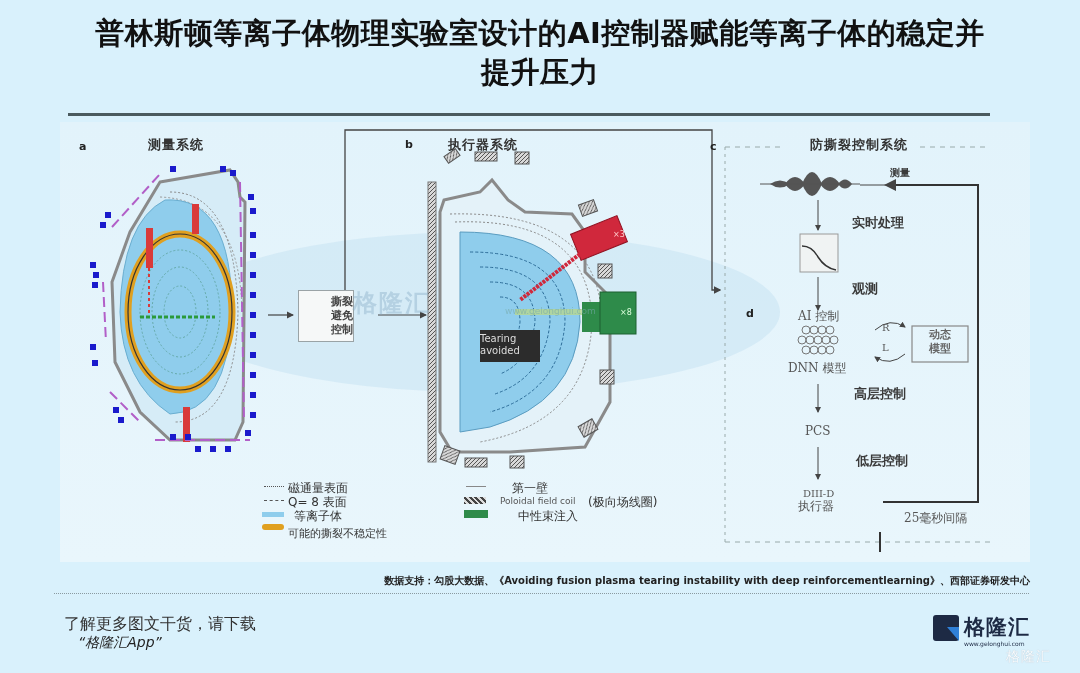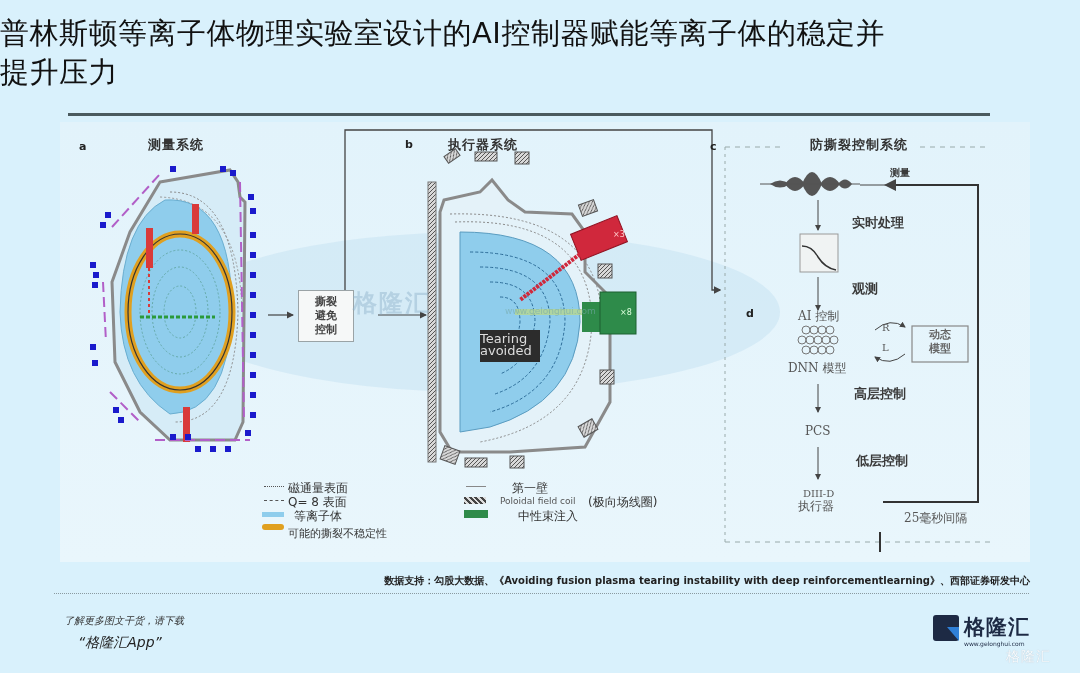--- a/index.html
+++ b/index.html
@@ -5,51 +5,51 @@
   * { box-sizing: border-box; margin: 0; padding: 0; }
   html, body { width: 1080px; height: 673px; overflow: hidden; }
   body {
     background: #d9f1fc;
     font-family: "DejaVu Sans", "Liberation Sans", sans-serif;
     color: #1a1a1a;
     position: relative;
   }
   .title {
     position: absolute; left: 0; top: 14px; width: 1080px;
-    font-weight: normal; font-size: 29px; line-height: 39px;
+    text-align: center; font-weight: bold; font-size: 29px; line-height: 39px;
     color: #111; letter-spacing: 0.5px;
   }
   .title-rule {
     position: absolute; left: 68px; top: 113px; width: 922px; height: 3px;
     background: #4a5a5e;
   }
   .figure {
     position: absolute; left: 60px; top: 122px; width: 970px; height: 440px;
     background: linear-gradient(180deg, #e2f3fb 0%, #e9f6fc 100%);
   }
   .abs { position: absolute; }
   .panel-letter { font-size: 11px; font-weight: bold; color: #222; }
   .panel-title { font-size: 13px; font-weight: bold; color: #333; letter-spacing: 1px; }
   .legend-text { font-size: 12px; color: #333; white-space: nowrap; }
   .legend-text.small { font-size: 9px; color: #555; }
   .lbl-bold { font-size: 13px; font-weight: bold; color: #3a3a3a; white-space: nowrap; filter: blur(0.3px);}
   .lbl-serif { font-family: "DejaVu Serif", "Liberation Serif", serif; font-size: 12px; color: #555; white-space: nowrap; }
   .box {
     position: absolute; background: #f6f8f8; border: 1.5px solid #9aa3a6;
-    font-size: 11px; line-height: 14px; text-align: center; color: #444; font-weight: bold;
+    font-size: 11px; line-height: 14px; text-align: right; color: #444; font-weight: bold;
   }
   .source {
     position: absolute; left: 340px; top: 574px; width: 690px; text-align: right;
     font-size: 10px; font-weight: bold; color: #222; white-space: nowrap;
   }
   .dotted-rule {
     position: absolute; left: 54px; top: 593px; width: 975px; height: 0;
     border-top: 1px dotted #8a9aa0;
   }
-  .footer-small { position: absolute; left: 64px; top: 614px; font-size: 10px; font-style: italic; color: #333; }
+  .footer-small { position: absolute; left: 64px; top: 614px; font-size: 16px; color: #333; }
   .footer-app { position: absolute; left: 78px; top: 634px; font-size: 14px; font-style: italic; color: #222; }
   .logo { position: absolute; left: 933px; top: 613px; width: 100px; height: 34px; }
   .logo-mark { position: absolute; left: 0; top: 2px; width: 26px; height: 26px; background: #1d2a44; border-radius: 3px; }
   .logo-mark::after { content: ""; position: absolute; right: 0; bottom: 0; width: 12px; height: 14px; background: #2f7fd6; clip-path: polygon(0 0,100% 0,100% 100%); }
   .logo-text { position: absolute; left: 31px; top: 0; font-size: 21px; font-weight: bold; color: #1d2a44; letter-spacing: 1px; }
   .logo-url { position: absolute; left: 31px; top: 27px; font-size: 6px; color: #1d2a44; }
   .wm-corner { position: absolute; left: 1006px; top: 648px; font-size: 14px; color: #fff; opacity: 0.85; letter-spacing: 1px; text-shadow: 0 0 1px #9ab; }
   .wm-center { position: absolute; left: 353px; top: 287px; font-size: 24px; color: #8fb3cc; opacity: 0.45; font-weight: bold; letter-spacing: 2px; }
   .wm-url { position: absolute; left: 505px; top: 306px; font-size: 9px; color: #7aa; opacity: 0.6; }
 </style>
@@ -232,21 +232,21 @@
   <span class="abs panel-title" style="left:88px;top:14px">测量系统</span>
 
   <div class="box" style="left:238px;top:168px;width:56px;height:52px;padding-top:4px">
     <div>撕裂</div>
     <div>避免</div>
     <div>控制</div>
   </div>
 
   <span class="abs panel-letter" style="left:345px;top:16px">b</span>
   <span class="abs panel-title" style="left:388px;top:14px">执行器系统</span>
-  <div class="abs" style="left:420px;top:211px;width:44px;text-align:right;font-size:13px;color:#ddd;line-height:12px">
+  <div class="abs" style="left:420px;top:211px;width:44px;text-align:left;font-size:10px;color:#ddd;line-height:12px">
     <div>Tearing</div>
     <div>avoided</div>
   </div>
   <span class="abs" style="left:553px;top:108px;font-size:8px;color:#fcc">×3</span>
   <span class="abs" style="left:560px;top:186px;font-size:8px;color:#dfd">×8</span>
 
   <span class="abs panel-letter" style="left:650px;top:18px">c</span>
   <span class="abs panel-title" style="left:750px;top:14px;font-size:13px">防撕裂控制系统</span>
   <span class="abs lbl-bold" style="left:830px;top:44px;font-size:10px">测量</span>
   <span class="abs lbl-bold" style="left:792px;top:92px">实时处理</span>

